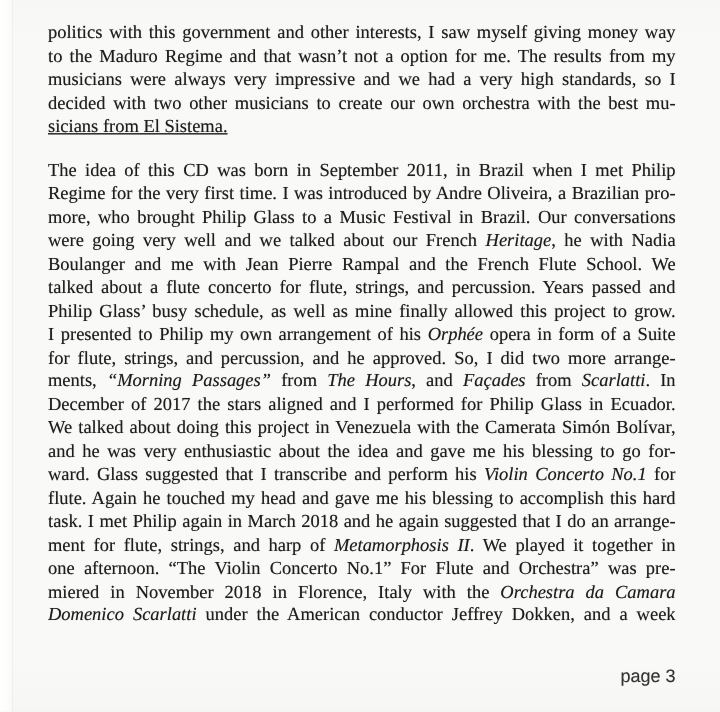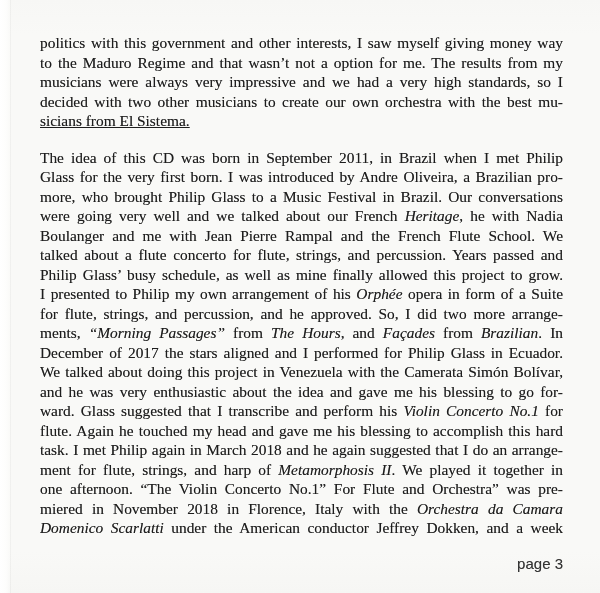--- a/index.html
+++ b/index.html
@@ -30,21 +30,21 @@
   .edge-line {
     position: absolute;
     left: 10px; top: 0;
     width: 1px; height: 100%;
     background: rgba(0,0,0,0.035);
     pointer-events: none;
   }
   .text-block {
     position: absolute;
     left: 40px;
-    top: 33px;
+    top: 18px;
     width: 523px;
   }
   .para + .para {
     margin-top: 17px;
   }
   .line {
     font-size: 15.4px;
     line-height: 19.5px;
     height: 19.5px;
     overflow: hidden;
@@ -81,29 +81,29 @@
   <div class="text-block">
       <div class="para">
         <div class="line"><span>politics with this government and other interests, I saw myself giving money way</span></div>
         <div class="line"><span>to the Maduro Regime and that wasn’t not a option for me.  The results from my</span></div>
         <div class="line"><span>musicians were always very impressive and we had a very high standards, so I</span></div>
         <div class="line"><span>decided with two other musicians to create our own orchestra with the best mu-</span></div>
         <div class="line last"><span>sicians from El Sistema.</span></div>
       </div>
       <div class="para">
         <div class="line"><span>The idea of this CD was born in September 2011, in Brazil when I met Philip</span></div>
-        <div class="line"><span>Glass for the very first born. I was introduced by Andre Oliveira, a Brazilian pro-</span></div>
+        <div class="line"><span>Regime for the very first time. I was introduced by Andre Oliveira, a Brazilian pro-</span></div>
         <div class="line"><span>more, who brought Philip Glass to a Music Festival in Brazil. Our conversations</span></div>
         <div class="line"><span>were going very well and we talked about our French </span><em>Heritage</em><span>, he with Nadia</span></div>
         <div class="line"><span>Boulanger and me with Jean Pierre Rampal and the French Flute School. We</span></div>
         <div class="line"><span>talked about a flute concerto for flute, strings, and percussion. Years passed and</span></div>
         <div class="line"><span>Philip Glass’ busy schedule, as well as mine finally allowed  this project to grow.</span></div>
         <div class="line"><span>I presented to Philip my own arrangement of his </span><em>Orphée</em><span> opera in form of a Suite</span></div>
         <div class="line"><span>for flute, strings, and percussion, and he approved. So, I did two more arrange-</span></div>
-        <div class="line"><span>ments, </span><em>“Morning Passages”</em><span> from </span><em>The Hours</em><span>, and </span><em>Façades</em><span> from </span><em>Brazilian</em><span>. In</span></div>
+        <div class="line"><span>ments, </span><em>“Morning Passages”</em><span> from </span><em>The Hours</em><span>, and </span><em>Façades</em><span> from </span><em>Scarlatti</em><span>. In</span></div>
         <div class="line"><span>December of 2017 the stars aligned and I performed for Philip Glass in Ecuador.</span></div>
         <div class="line"><span>We talked about doing this project in Venezuela with the Camerata Simón Bolívar,</span></div>
         <div class="line"><span>and  he was very enthusiastic about the idea and gave me his blessing to go for-</span></div>
         <div class="line"><span>ward. Glass suggested that I transcribe and perform his </span><em>Violin Concerto No.1</em><span> for</span></div>
         <div class="line"><span>flute. Again he touched my head and gave me his blessing to accomplish this hard</span></div>
         <div class="line"><span>task. I met Philip again in March 2018 and he again suggested that I do an arrange-</span></div>
         <div class="line"><span>ment for flute, strings, and harp of </span><em>Metamorphosis II</em><span>. We played it together in</span></div>
         <div class="line"><span>one afternoon. “The Violin Concerto No.1” For Flute and Orchestra” was pre-</span></div>
         <div class="line"><span>miered in November 2018 in Florence, Italy with the </span><em>Orchestra da Camara</em></div>
         <div class="line"><em>Domenico Scarlatti</em><span> under  the American conductor Jeffrey Dokken, and a week</span></div>

